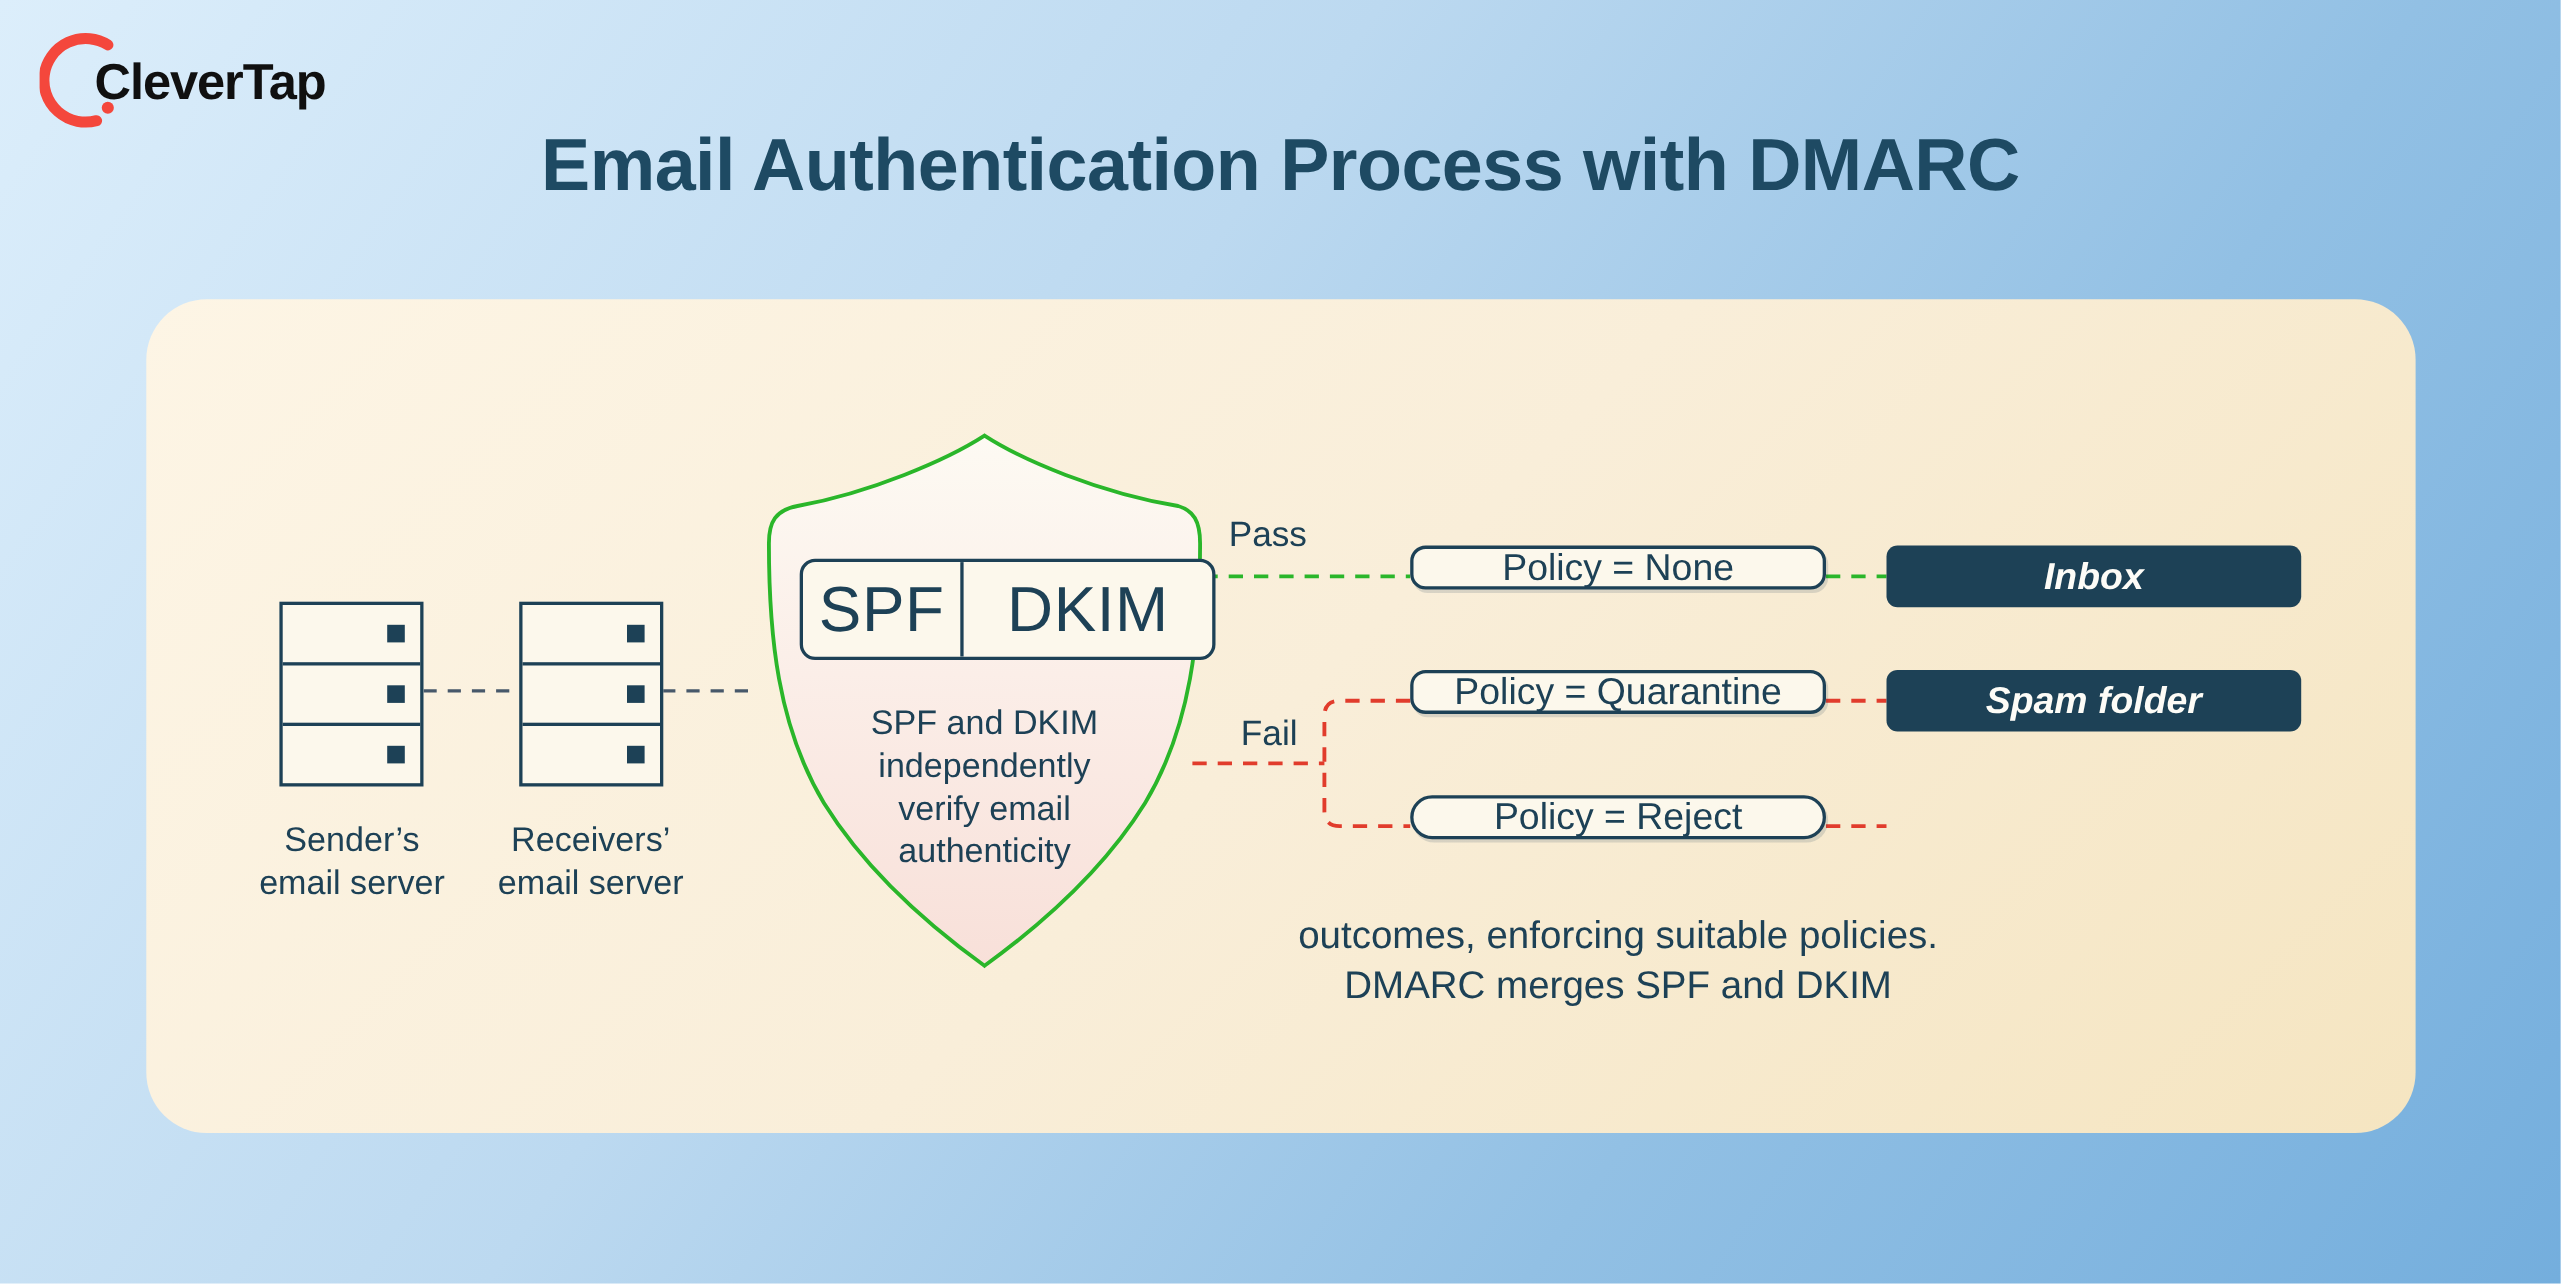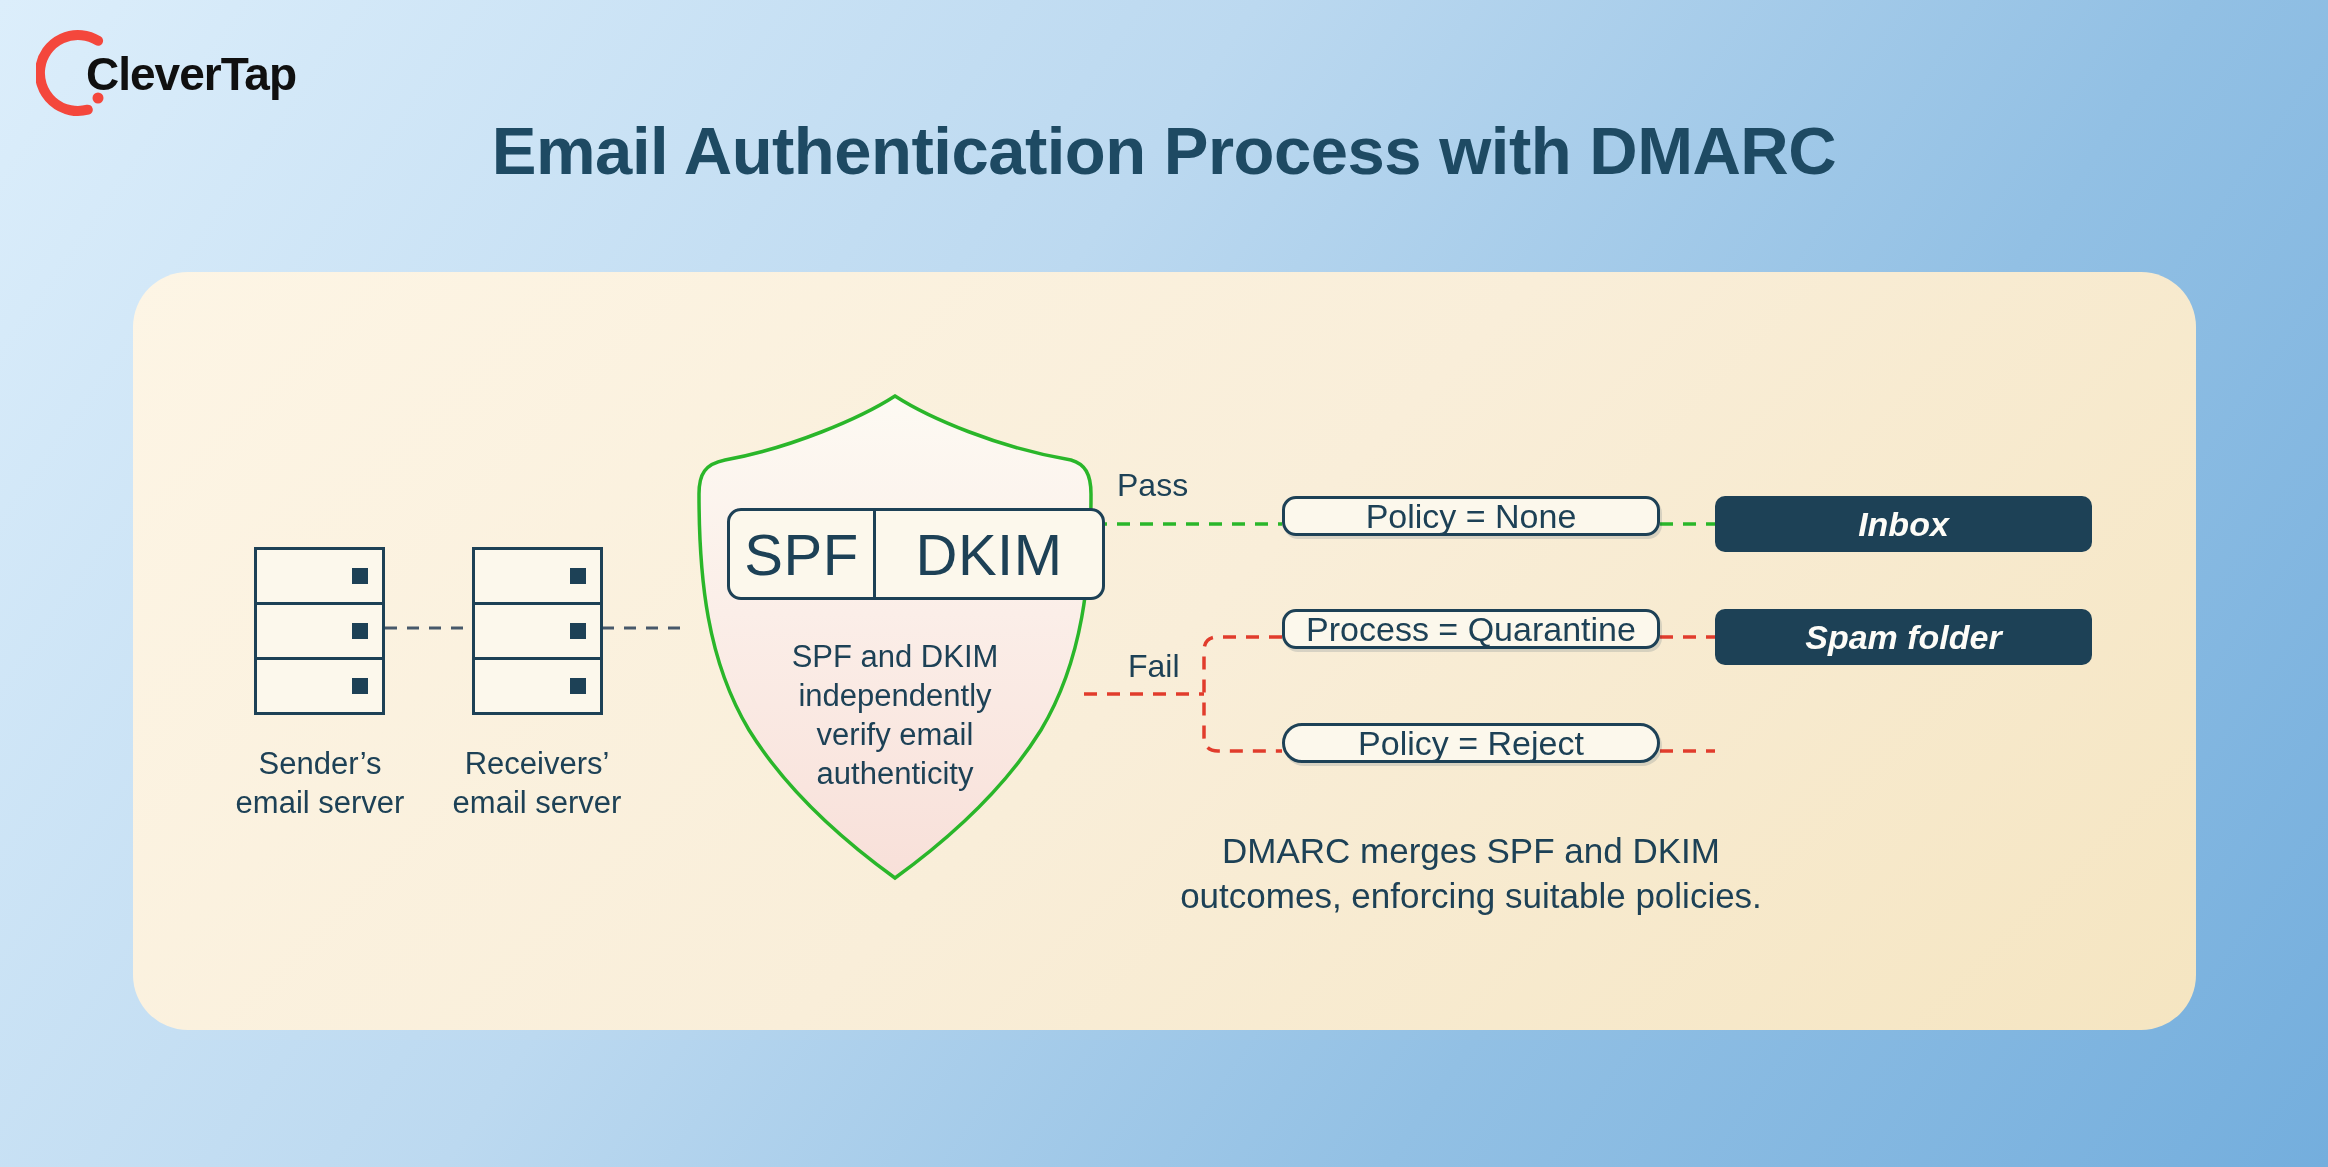--- a/index.html
+++ b/index.html
@@ -168,24 +168,24 @@
   <div class="spfdkim">
     <div class="cell spf">SPF</div>
     <div class="cell dkim">DKIM</div>
   </div>
   <div class="shield-desc">SPF and DKIM independently verify email authenticity</div>
 
   <span class="branch pass">Pass</span>
   <span class="branch fail">Fail</span>
 
   <div class="pbox r0">Policy = None</div>
-  <div class="pbox r1">Process = Quarantine</div>
+  <div class="pbox r1">Policy = Quarantine</div>
   <div class="pbox r2">Policy = Reject</div>
 
   <div class="obox r0">Inbox</div>
   <div class="obox r1">Spam folder</div>
 
   <div class="caption">
+    <div>outcomes, enforcing suitable policies.</div>
     <div>DMARC merges SPF and DKIM</div>
-    <div>outcomes, enforcing suitable policies.</div>
   </div>
 
 </div>
 
 </body></html>

